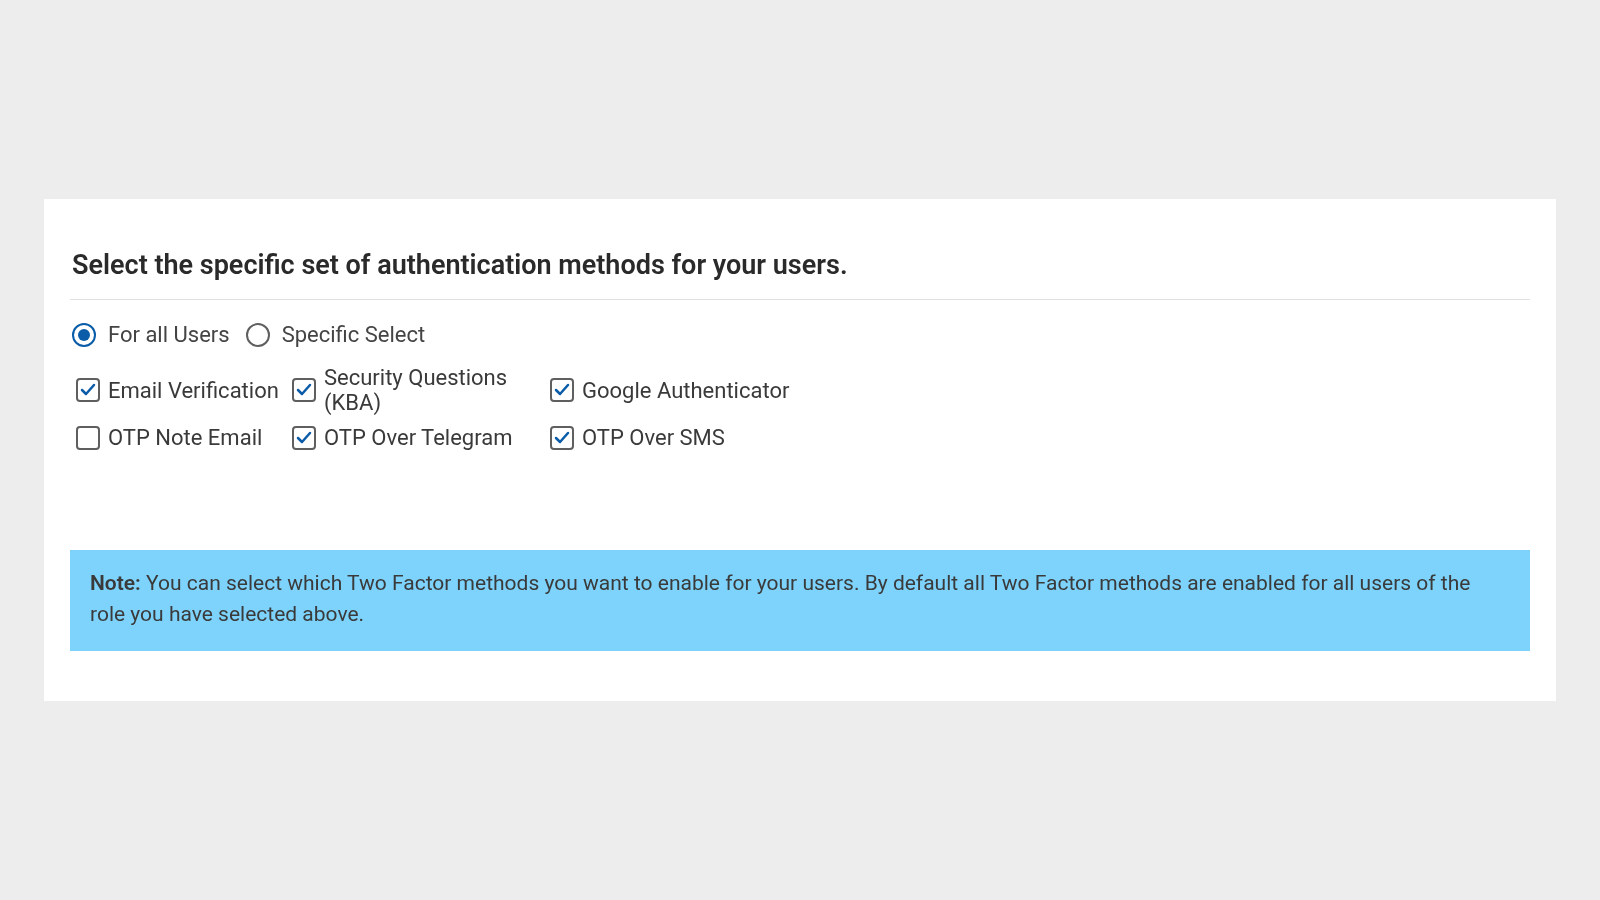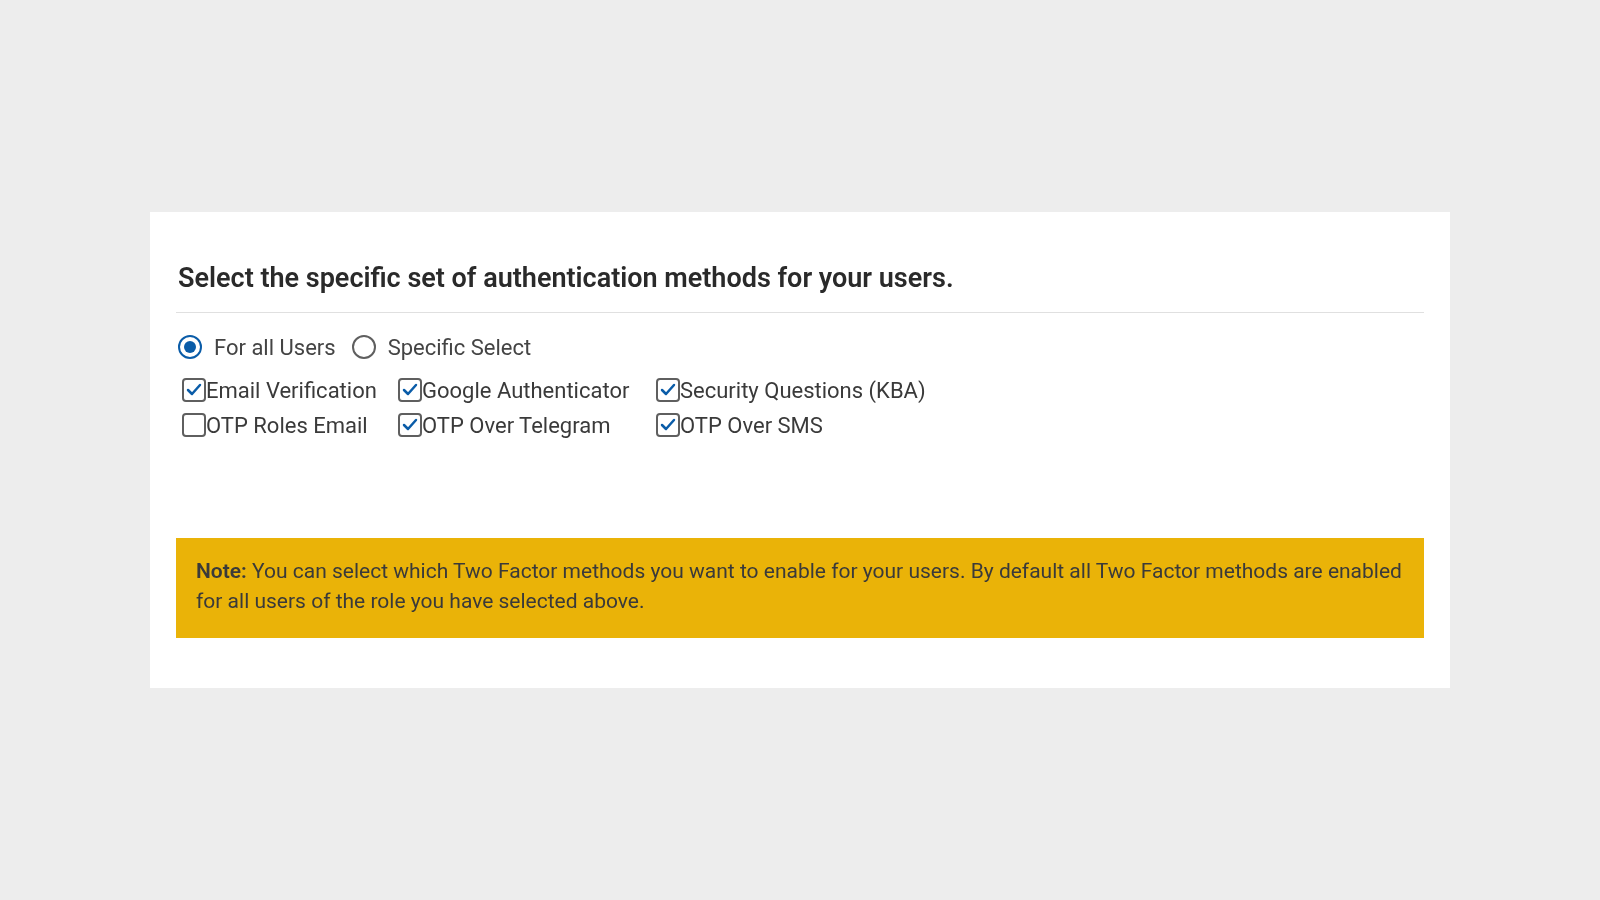--- a/index.html
+++ b/index.html
@@ -11,21 +11,21 @@
       width: 1600px;
       height: 900px;
       background: #ededed;
       font-family: -apple-system, BlinkMacSystemFont, "Segoe UI", Roboto, Arial, sans-serif;
       display: flex;
       align-items: center;
       justify-content: center;
     }
     .card {
       background: #ffffff;
-      width: 1300px;
+      width: 1512px;
       margin: 0 auto;
       padding: 50px 26px 50px 26px;
     }
     .heading {
       font-size: 27px;
       font-weight: 600;
       color: #2a2a2a;
       padding-bottom: 18px;
       border-bottom: 1px solid #e0e0e0;
       margin-bottom: 22px;
@@ -71,21 +71,21 @@
     .checkbox-grid {
       display: grid;
       grid-template-columns: 216px 258px auto;
       row-gap: 10px;
       column-gap: 0;
       padding-left: 6px;
     }
     .checkbox-option {
       display: inline-flex;
       align-items: center;
-      gap: 0;
+      gap: 8px;
       cursor: pointer;
       user-select: none;
     }
     .checkbox-box {
       width: 24px;
       height: 24px;
       border: 2px solid #5f5f5f;
       border-radius: 4px;
       display: inline-flex;
       align-items: center;
@@ -100,21 +100,21 @@
     }
     .checkbox-box.checked svg {
       display: block;
     }
     .checkbox-label {
       font-size: 22px;
       color: #3a3a3a;
     }
     .note-box {
       margin-top: 100px;
-      background: #eab308;
+      background: #7dd3fc;
       padding: 18px 20px 22px 20px;
       font-size: 21px;
       color: #3a3a3a;
       line-height: 1.45;
     }
     .note-prefix {
       font-weight: 600;
     }
   </style>
 </head>
@@ -144,36 +144,36 @@
           </svg>
       </span>
       <span class="checkbox-label">Email Verification</span>
     </label>
     <label class="checkbox-option">
       <span class="checkbox-box checked">
         <svg viewBox="0 0 16 16">
             <path d="M2 8 L6 12 L14 3" stroke="#0a5ca8" stroke-width="2.5" fill="none" stroke-linecap="round" stroke-linejoin="round"></path>
           </svg>
       </span>
-      <span class="checkbox-label">Google Authenticator</span>
+      <span class="checkbox-label">Security Questions (KBA)</span>
     </label>
     <label class="checkbox-option">
       <span class="checkbox-box checked">
         <svg viewBox="0 0 16 16">
             <path d="M2 8 L6 12 L14 3" stroke="#0a5ca8" stroke-width="2.5" fill="none" stroke-linecap="round" stroke-linejoin="round"></path>
           </svg>
       </span>
-      <span class="checkbox-label">Security Questions (KBA)</span>
+      <span class="checkbox-label">Google Authenticator</span>
     </label>
 
     <label class="checkbox-option">
       <span class="checkbox-box">
         
       </span>
-      <span class="checkbox-label">OTP Roles Email</span>
+      <span class="checkbox-label">OTP Note Email</span>
     </label>
     <label class="checkbox-option">
       <span class="checkbox-box checked">
         <svg viewBox="0 0 16 16">
             <path d="M2 8 L6 12 L14 3" stroke="#0a5ca8" stroke-width="2.5" fill="none" stroke-linecap="round" stroke-linejoin="round"></path>
           </svg>
       </span>
       <span class="checkbox-label">OTP Over Telegram</span>
     </label>
     <label class="checkbox-option">

